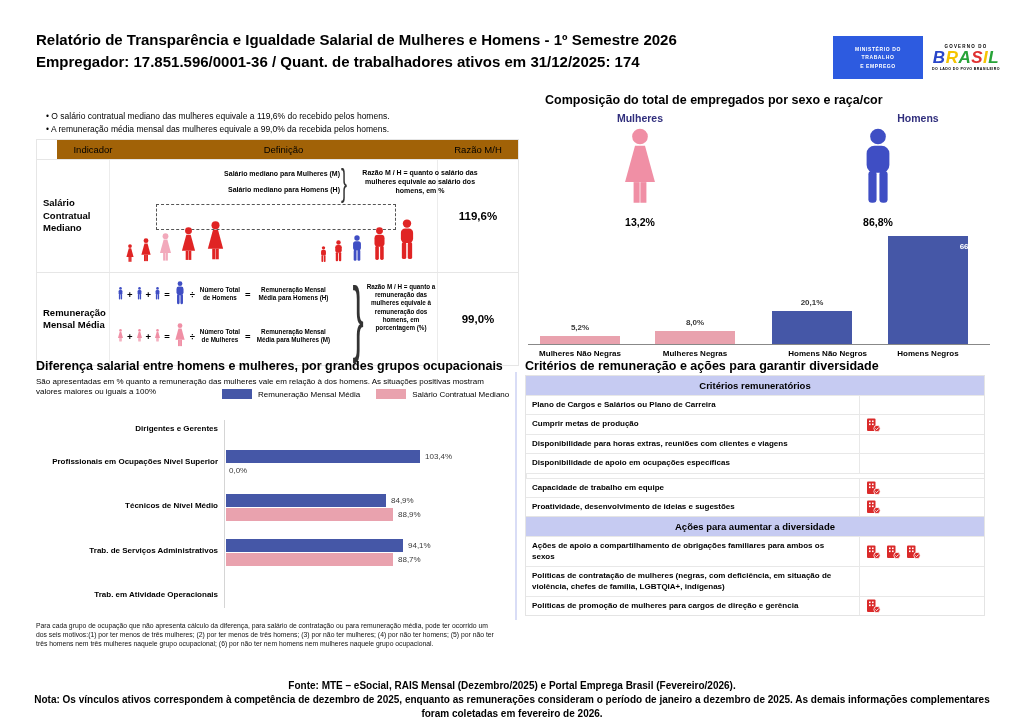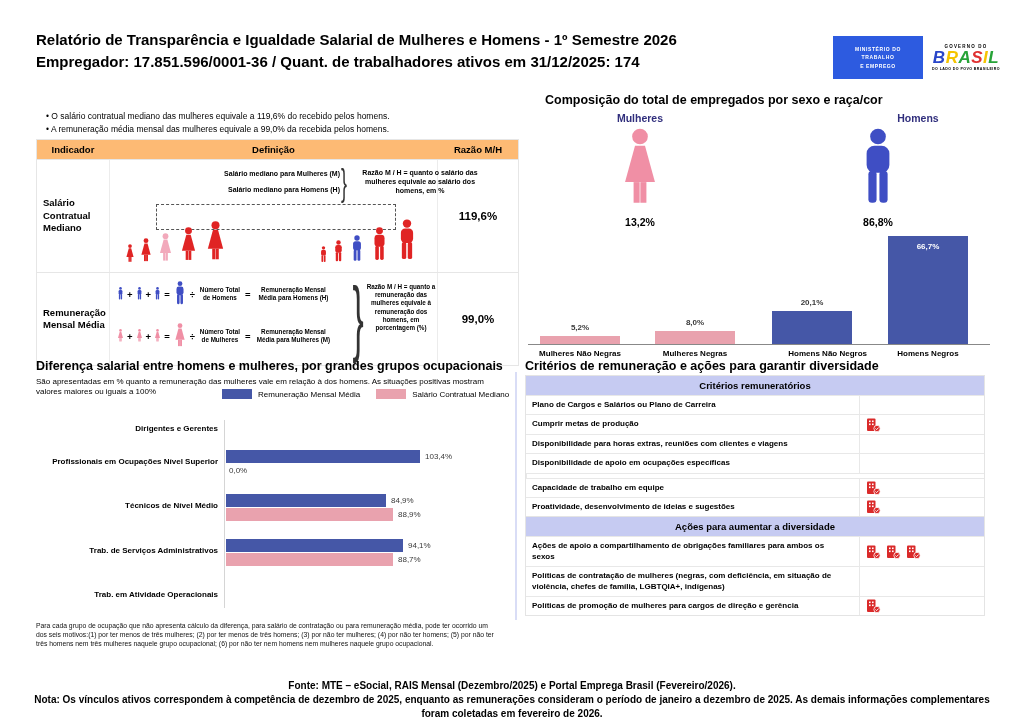--- a/index.html
+++ b/index.html
@@ -15,21 +15,21 @@
   .gov-logo{left:927px;top:36px;width:78px;height:43px;background:#fff;display:flex;flex-direction:column;
             align-items:center;justify-content:center;}
   .gov-top{font-size:4.5px;font-weight:bold;letter-spacing:1.2px;}
   .gov-word{font-size:17px;font-weight:bold;letter-spacing:.5px;line-height:1;font-style:italic;}
   .gov-sub{font-size:3.6px;font-weight:bold;letter-spacing:.4px;margin-top:1px;}
   
   .sec-title{font-size:12.5px;font-weight:bold;}
   .bullet{font-size:8.5px;line-height:1.55;}
   
   .t1{left:36px;top:139px;width:481px;border:1px solid #e6e6e6;font-size:9.5px;}
-  .t1-hdr{display:grid;grid-template-columns:72px 1fr 80px;background:#fdba74;font-weight:bold;}
+  .t1-hdr{display:grid;grid-template-columns:72px 1fr 80px;background:#a16207;font-weight:normal;margin-left:20px;}
   .t1-hdr div{padding:4px 2px;text-align:center;}
   .t1-row{display:grid;grid-template-columns:72px 1fr 80px;border-top:1px solid #e6e6e6;}
   .t1-ind{font-weight:bold;padding:6px;display:flex;align-items:center;line-height:1.3;}
   .t1-def{position:relative;border-left:1px solid #ececec;border-right:1px solid #ececec;}
   .t1-ratio{display:flex;align-items:center;justify-content:center;font-weight:bold;font-size:11.5px;}
   .sal-line{position:absolute;left:8px;width:222px;text-align:right;font-size:7px;font-weight:bold;}
   .sal-brace{position:absolute;left:228px;top:2px;font-size:36px;font-weight:100;transform:scaleX(.5);color:#333;}
   .sal-note{position:absolute;left:252px;top:8px;width:116px;text-align:center;font-size:7px;font-weight:bold;line-height:1.3;}
   .ppl{position:absolute;bottom:8px;display:flex;align-items:flex-end;gap:2px;}
   .dash-box{position:absolute;left:46px;top:44px;width:238px;height:24px;border:1.5px dashed #555;}
@@ -267,21 +267,21 @@
   <div class="vbar" style="left:12px;top:104px;width:80px;height:8px;background:#e9a2ae;"></div>
       <div class="vbar-val" style="left:12px;top:91px;">5,2%</div>
       <div class="vbar-cat" style="left:-3px;">Mulheres Não Negras</div>
       <div class="vbar" style="left:127px;top:99px;width:80px;height:13px;background:#e9a2ae;"></div>
       <div class="vbar-val" style="left:127px;top:86px;">8,0%</div>
       <div class="vbar-cat" style="left:112px;">Mulheres Negras</div>
       <div class="vbar" style="left:244px;top:79px;width:80px;height:33px;background:#4557a7;"></div>
       <div class="vbar-val" style="left:244px;top:66px;">20,1%</div>
       <div class="vbar-cat" style="left:229px;text-align:right;">Homens Não Negros</div>
       <div class="vbar" style="left:360px;top:4px;width:80px;height:108px;background:#4557a7;"></div>
-      <div class="vbar-val" style="left:360px;top:10px;color:#fff;">66,7%</div>
+      <div class="vbar-val" style="left:360px;top:10px;color:#fff;padding-left:43px;">66,7%</div>
       <div class="vbar-cat" style="left:345px;">Homens Negros</div>
     </div>
 
   <div class="abs sec-title" style="left:36px;top:359px;">Diferença salarial entre homens e mulheres, por grandes grupos ocupacionais</div>
   <div class="abs occ-sub">São apresentadas em % quanto a remuneração das mulheres vale em relação à dos homens. As situações positivas mostram valores maiores ou iguais a 100%</div>
   <div class="abs legend">
     <span class="sw" id="sw-blue" style="background: rgb(69, 87, 167);"></span>
     <span id="lg-blue">Remuneração Mensal Média</span>
     <span class="sw" id="sw-pink" style="margin-left: 10px; background: rgb(233, 162, 174);"></span>
     <span id="lg-pink">Salário Contratual Mediano</span>

